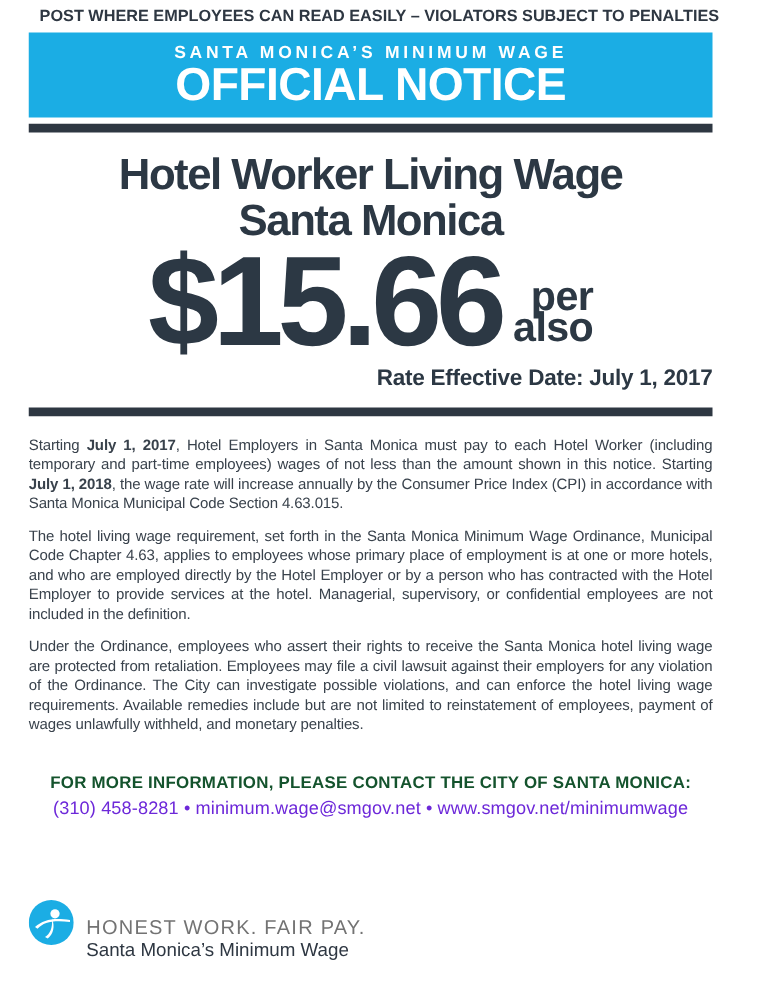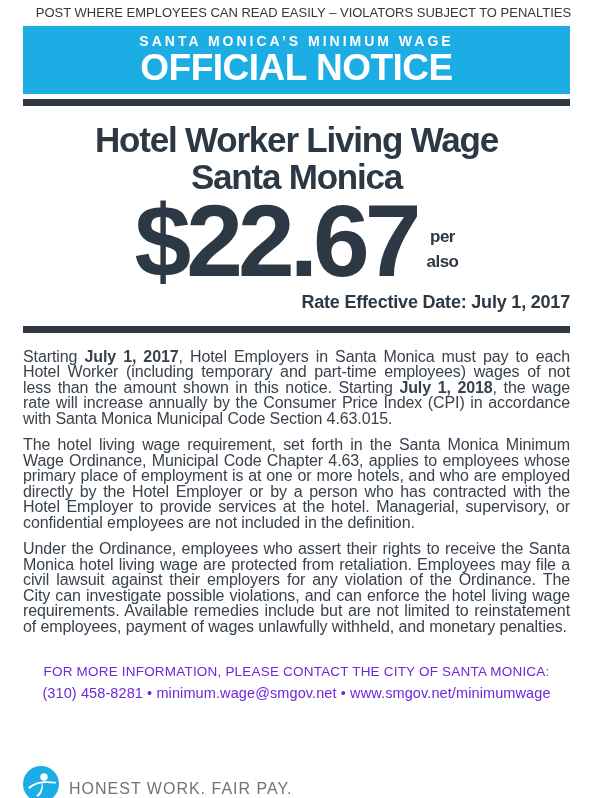--- a/index.html
+++ b/index.html
@@ -9,21 +9,21 @@
     color: #2e3742;
     overflow: hidden;
   }
   .page { position: relative; width: 607px; height: 798px; }
   .content { margin-left: 23px; width: 547px; }
 
   .top-warning {
     padding-top: 5px;
     text-align: center;
     font-size: 13px;
-    font-weight: normal;
+    font-weight: bold;
     color: #2e3742;
     white-space: nowrap;
   }
 
   .blue-band {
     margin-top: 6px;
     height: 68px;
     background: #1badE4;
     display: flex;
     flex-direction: column;
@@ -73,52 +73,52 @@
   .wage-amount {
     font-size: 102px;
     font-weight: bold;
     letter-spacing: -5px;
     line-height: 0.8;
     color: #2c3844;
   }
   .wage-unit {
     margin-left: 10px;
     padding-bottom: 9px;
-    font-size: 17px;
+    font-size: 33px;
     font-weight: bold;
     line-height: 25px;
     letter-spacing: -0.5px;
     color: #2c3844;
-    text-align: center;
+    text-align: right;
   }
   .effective-date {
     margin-top: 9px;
     text-align: right;
     font-size: 18px;
     font-weight: bold;
     letter-spacing: -0.2px;
     color: #2c3844;
   }
 
   .body-copy { margin-top: 16px; }
   .body-copy p {
     margin: 0 0 11px 0;
-    font-size: 16px;
+    font-size: 12px;
     line-height: 15.5px;
     letter-spacing: -0.1px;
     text-align: justify;
     color: #39424c;
   }
   .body-copy .b { font-weight: bold; }
 
   .contact { margin-top: 30px; text-align: center; }
   .contact-heading {
-    color: #6d28d9;
+    color: #14532d;
     font-size: 13.5px;
-    font-weight: normal;
+    font-weight: bold;
     letter-spacing: 0.2px;
   }
   .contact-details {
     margin-top: 6px;
     font-size: 14.5px;
     color: #6d28d9;
     letter-spacing: 0.1px;
   }
 
   .footer {
@@ -157,21 +157,21 @@
     </div>
 
     <div class="dark-bar bar1"></div>
 
     <div class="headline">
       <div>Hotel Worker Living Wage</div>
       <div>Santa Monica</div>
     </div>
 
     <div class="wage-row">
-      <div class="wage-amount">$22.67</div>
+      <div class="wage-amount">$15.66</div>
       <div class="wage-unit">
         <div>per</div>
         <div>also</div>
       </div>
     </div>
 
     <div class="effective-date">Rate Effective Date: July 1, 2017</div>
 
     <div class="dark-bar bar2"></div>
 

